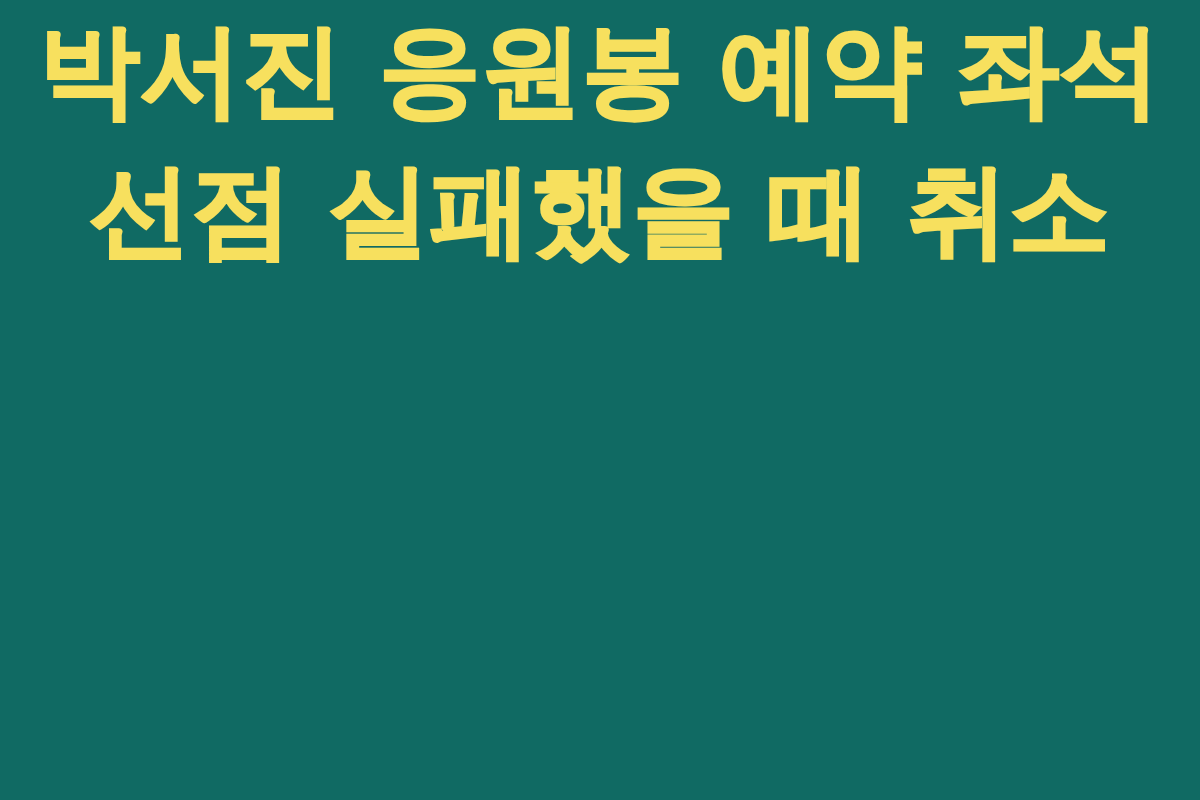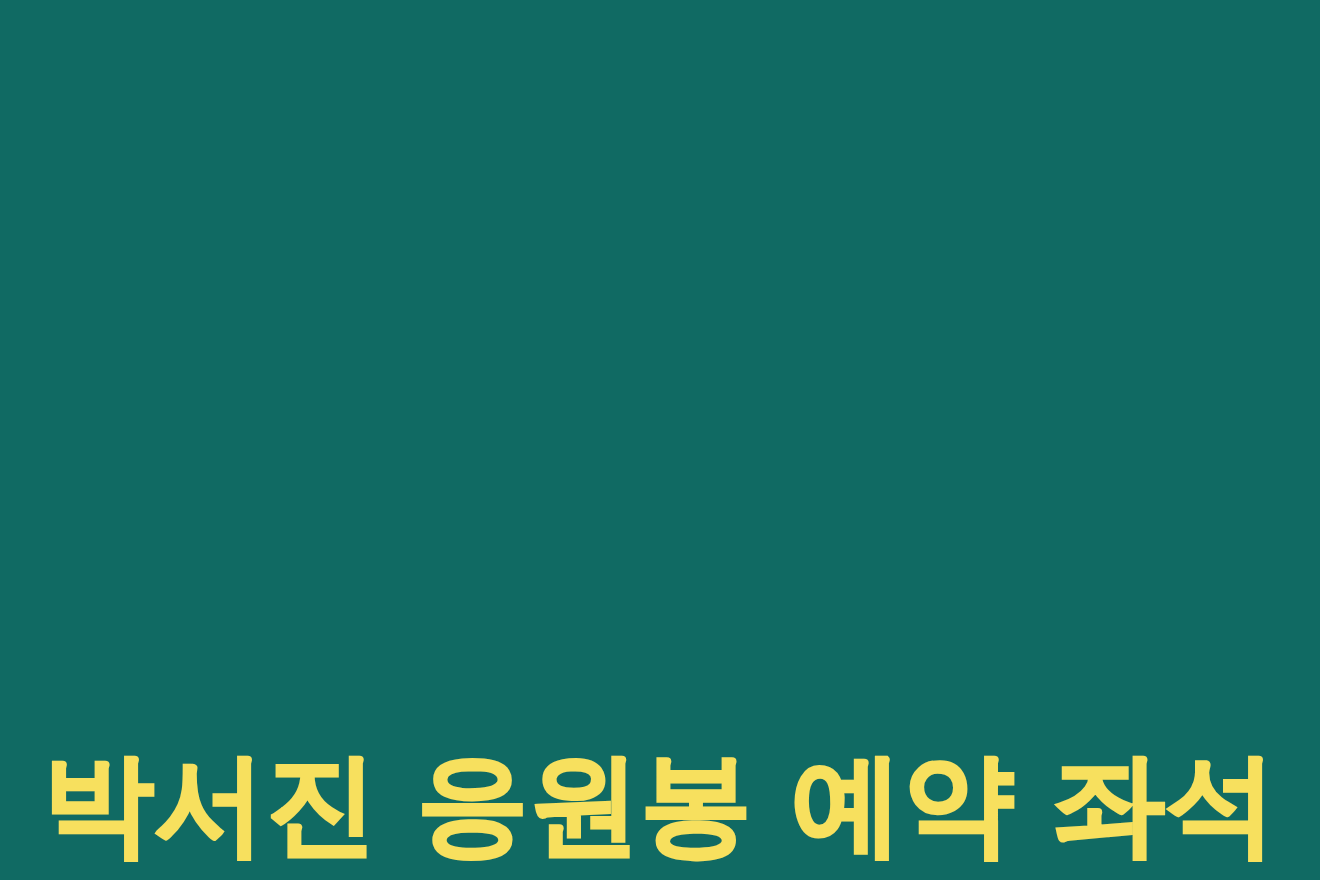--- a/index.html
+++ b/index.html
@@ -16,21 +16,21 @@
   }
 
   
   .banner {
     position: relative;
     box-sizing: border-box;
     width: 1200px;
     height: 800px;
     background: #106A63;
     display: flex;
-    align-items: flex-end;
+    align-items: flex-start;
     justify-content: center;
     user-select: none;
   }
 
   
   .headline {
     width: 100%;
     text-align: center;
     color: #F7E05E;
     font-family: "DejaVu Sans", "Liberation Sans", sans-serif;
@@ -54,17 +54,18 @@
 </style>
 </head>
 <body>
 
 <div class="banner">
 
   <h1 class="headline">
 
     <span class="headline-line">박서진 응원봉 예약 좌석</span>
 
+    <span class="headline-line">선점 실패했을 때 취소</span>
 
 
   </h1>
 
 </div>
 
 </body></html>

